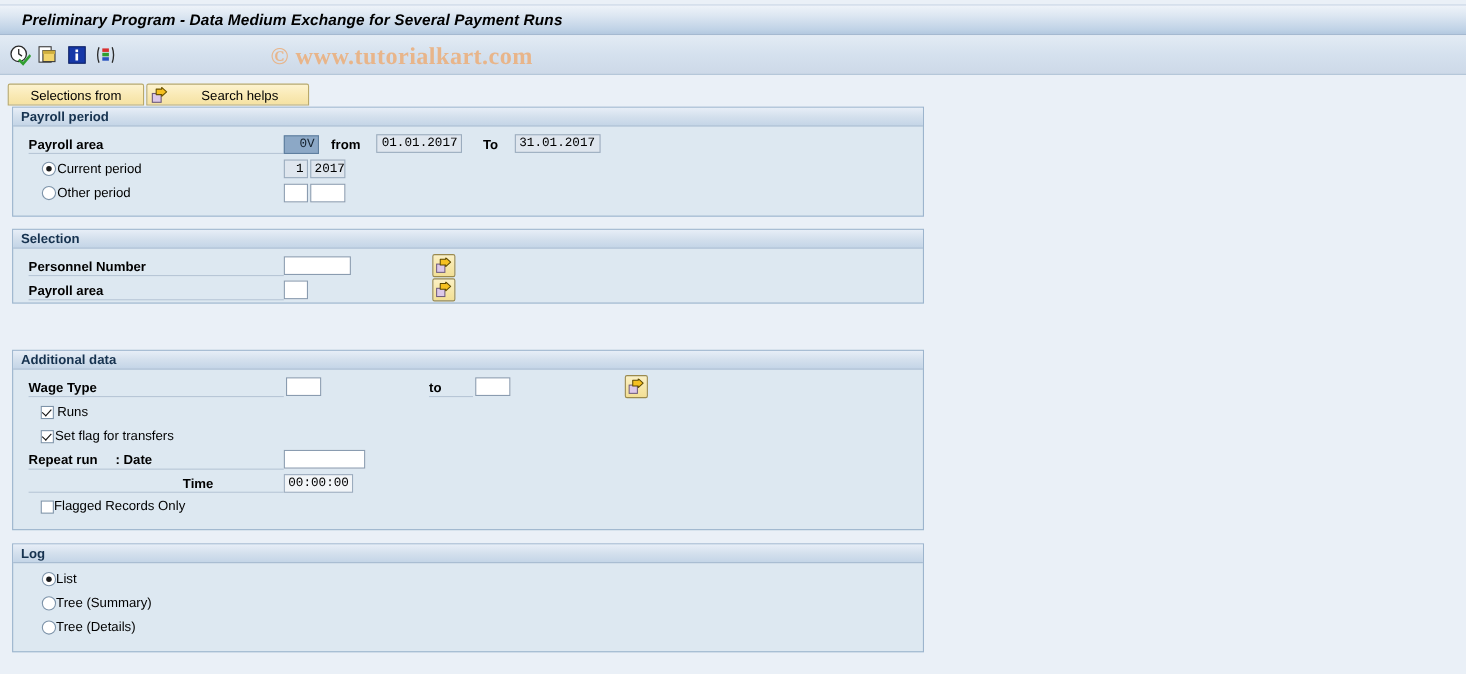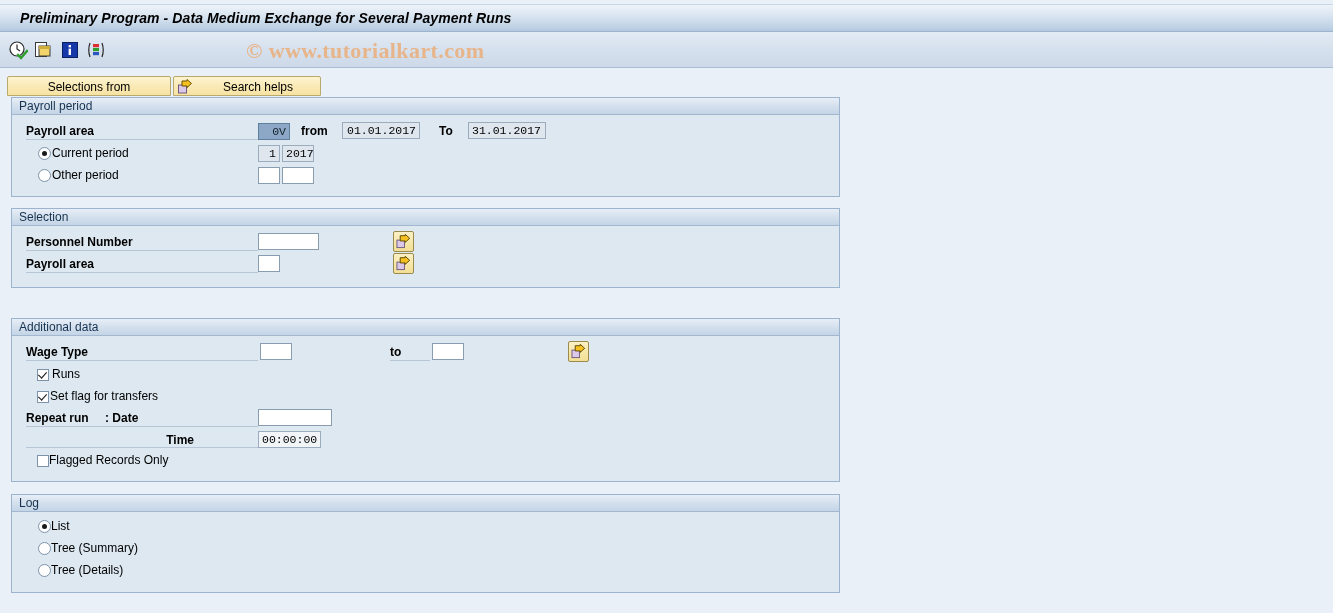--- a/index.html
+++ b/index.html
@@ -49,38 +49,39 @@
     border:1px solid #b9a96a;
     border-radius:2px 2px 0 0;
     box-sizing:border-box;
     font-size:12px;color:#000;
     text-align:center;
     padding:0 10px;
     cursor:pointer;
     white-space:nowrap;
     position:relative;
   }
-  .tab.t1{width:164px;padding:0;}
+  .tab.t1{width:124px;padding:0;}
   .tab.t2{width:148px;padding:0 0 0 22px;text-align:center;}
   .tab .arwicon{position:absolute;left:3px;top:2px;}
   
   .panel{
     position:absolute;left:11px;width:829px;
     border:1px solid #9cb4cd;
     background:#dde8f1;
     box-sizing:border-box;
   }
   .panel-hd{
     height:17px;line-height:16px;
     background:linear-gradient(to bottom,#e7eef7 0%,#d4e0ed 50%,#c4d5e7 100%);
     border-bottom:1px solid #a3b8cf;
     padding-left:7px;
     font-size:12px;color:#16324f;
     box-sizing:border-box;
     white-space:nowrap;
+    font-weight:bold;
   }
   .panel-body{position:relative;width:100%;}
   
   .lbl{
     position:absolute;font-size:12px;color:#000;white-space:nowrap;
     height:16px;line-height:16px;font-weight:bold;
   }
   .lbl-ul{border-bottom:1px solid #b7c6d6;}
   .fld{
     position:absolute;box-sizing:border-box;
@@ -201,21 +202,21 @@
     <div class="fld ro" style="left:270px;top:30px;width:32px;">2017</div>
 
     <div class="radio" style="left:26px;top:54px;"></div>
     <div class="rlabel" style="left:40px;top:52px;">Other period</div>
     <div class="fld" style="left:246px;top:52px;width:22px;"></div>
     <div class="fld" style="left:270px;top:52px;width:32px;"></div>
 
   </div>
 </div>
 
-<div class="panel" style="top:208px;height:80px;">
+<div class="panel" style="top:208px;height:68px;">
   <div class="panel-hd">Selection</div>
   <div class="panel-body" style="height:61px;">
 
     <div class="lbl lbl-ul" style="left:14px;top:8px;width:232px;">Personnel Number</div>
     <div class="fld" style="left:246px;top:7px;width:61px;"></div>
     <div class="msbtn" style="left:381px;top:5px;">
       <span>
         <svg width="15" height="15" viewBox="0 0 16 16">
           <rect x="1" y="6.5" width="8" height="8" fill="#dcc8e8" stroke="#6d5a7c" stroke-width="1"></rect>
           <path d="M4.5 1.8 L9.8 1.8 L9.8 0.3 L14.6 4.6 L9.8 8.9 L9.8 7.4 L4.5 7.4 Z" fill="#f5c020" stroke="#5c4800" stroke-width="1" stroke-linejoin="round"></path>

